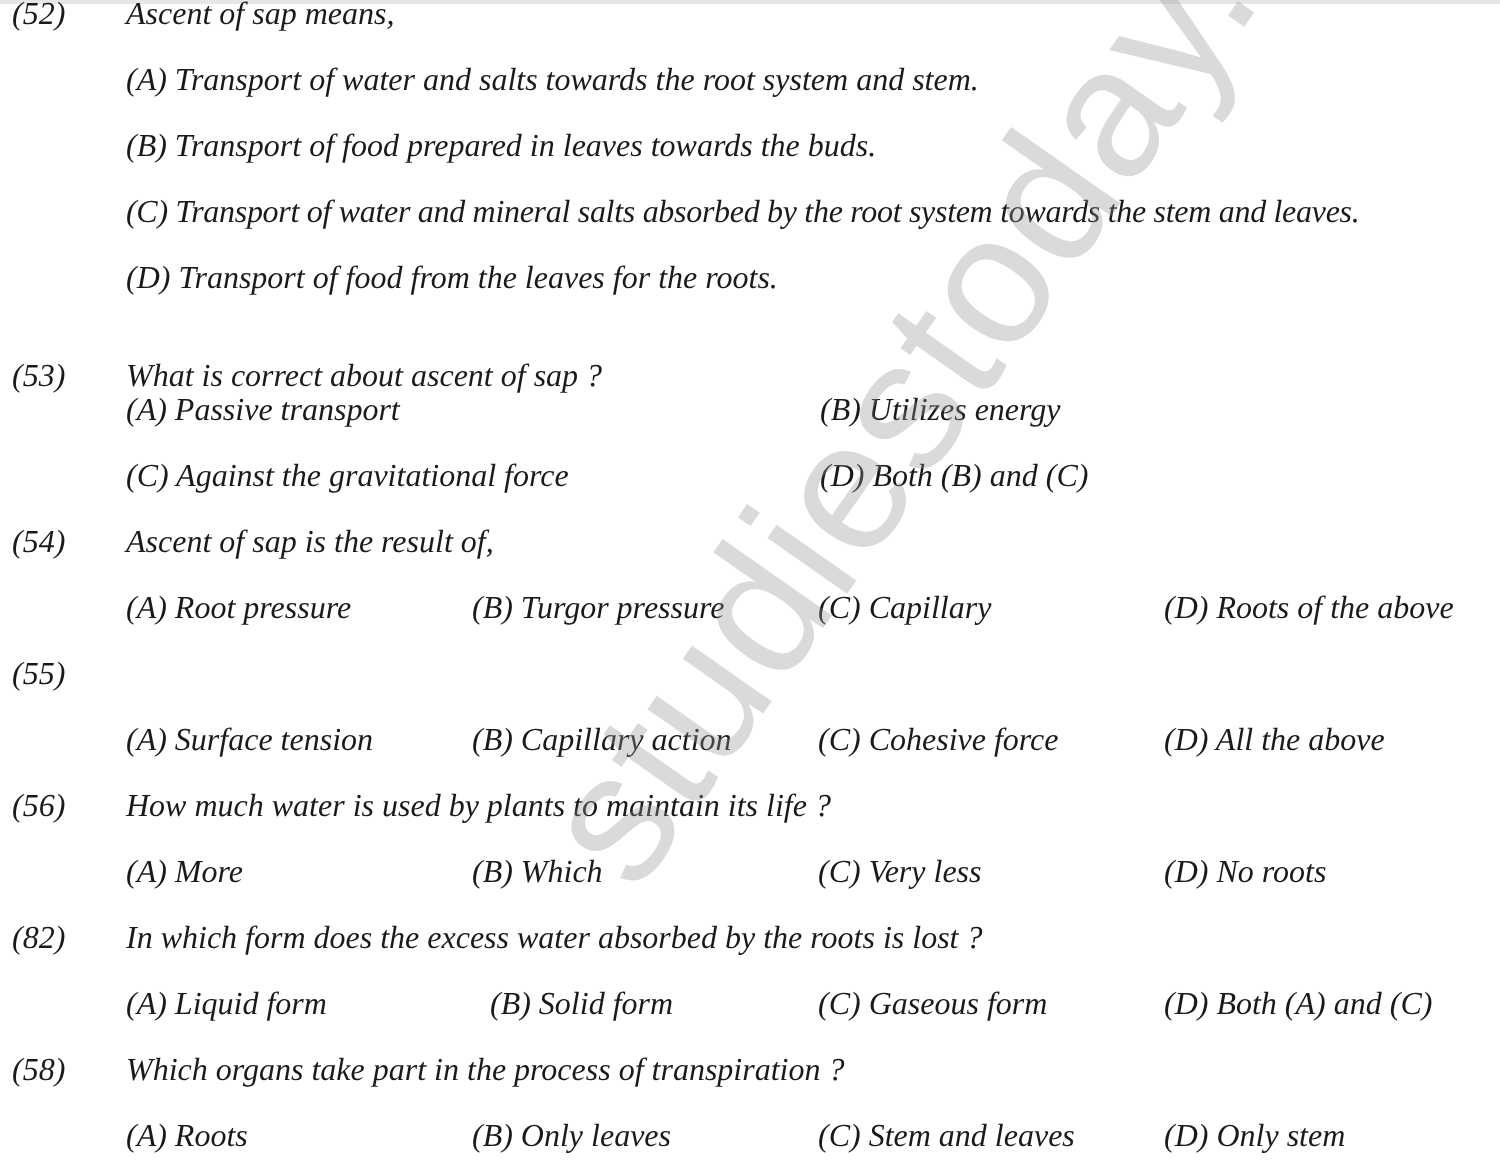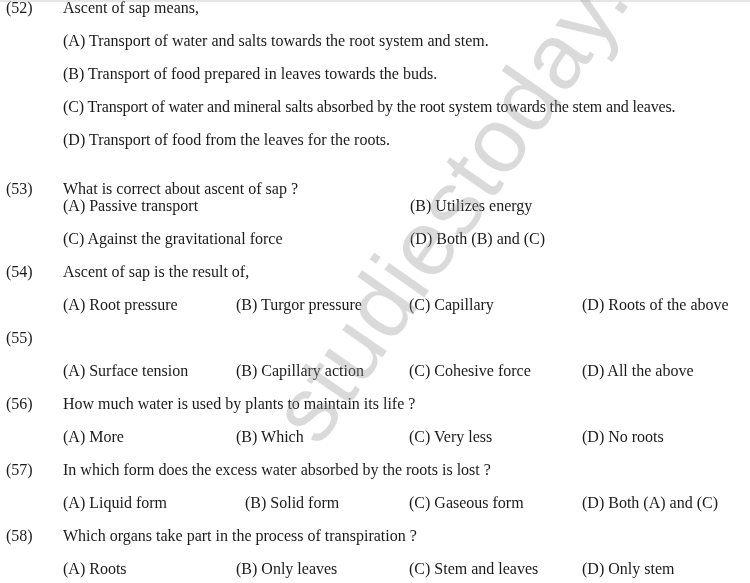--- a/index.html
+++ b/index.html
@@ -3,21 +3,21 @@
   <meta charset="utf-8">
   <style>
     html, body { margin: 0; padding: 0; }
     body {
       width: 750px; height: 583px; overflow: hidden; background: #ffffff;
       position: relative;
       font-family: "Liberation Serif", "DejaVu Serif", serif;
       color: #1a1a1a; font-size: 16px;
     }
     .topline { position: absolute; left: 0; top: 0; width: 750px; height: 2px; background: #e6e6e6; }
-    .page { position: absolute; left: 0; top: 0; width: 750px; height: 463px; }
+    .page { position: absolute; left: 0; top: 0; width: 750px; height: 463px; font-style: italic; }
     .row { position: absolute; left: 0; width: 750px; height: 22px; line-height: 22px; white-space: nowrap; }
     .qnum { position: absolute; left: 6px; }
     .qtext { position: absolute; left: 63px; }
     .opt { position: absolute; }
     .watermark {
       position: absolute; left: 250px; top: 400px;
       font-family: "Liberation Sans", "DejaVu Sans", sans-serif;
       font-size: 92px; color: rgba(150,150,150,0.35);
       transform-origin: 0 0; transform: rotate(-55deg);
       white-space: nowrap; pointer-events: none; letter-spacing: 1px;
@@ -86,21 +86,21 @@
     <span class="qtext">How much water is used by plants to maintain its life ?</span>
   </div>
   <div class="row" style="top:426px">
     <span class="opt" style="left:63px">(A)  More</span>
     <span class="opt" style="left:236px">(B) Which</span>
     <span class="opt" style="left:409px">(C)  Very less</span>
     <span class="opt" style="left:582px">(D) No  roots</span>
   </div>
 
   <div class="row" style="top:459px">
-    <span class="qnum">(57)</span>
+    <span class="qnum">(82)</span>
     <span class="qtext">In which form does the excess water absorbed by the roots is lost ?</span>
   </div>
   <div class="row" style="top:492px">
     <span class="opt" style="left:63px">(A)  Liquid form</span>
     <span class="opt" style="left:245px">(B) Solid form</span>
     <span class="opt" style="left:409px">(C)  Gaseous form</span>
     <span class="opt" style="left:582px">(D) Both (A) and (C)</span>
   </div>
 
   <div class="row" style="top:525px">

